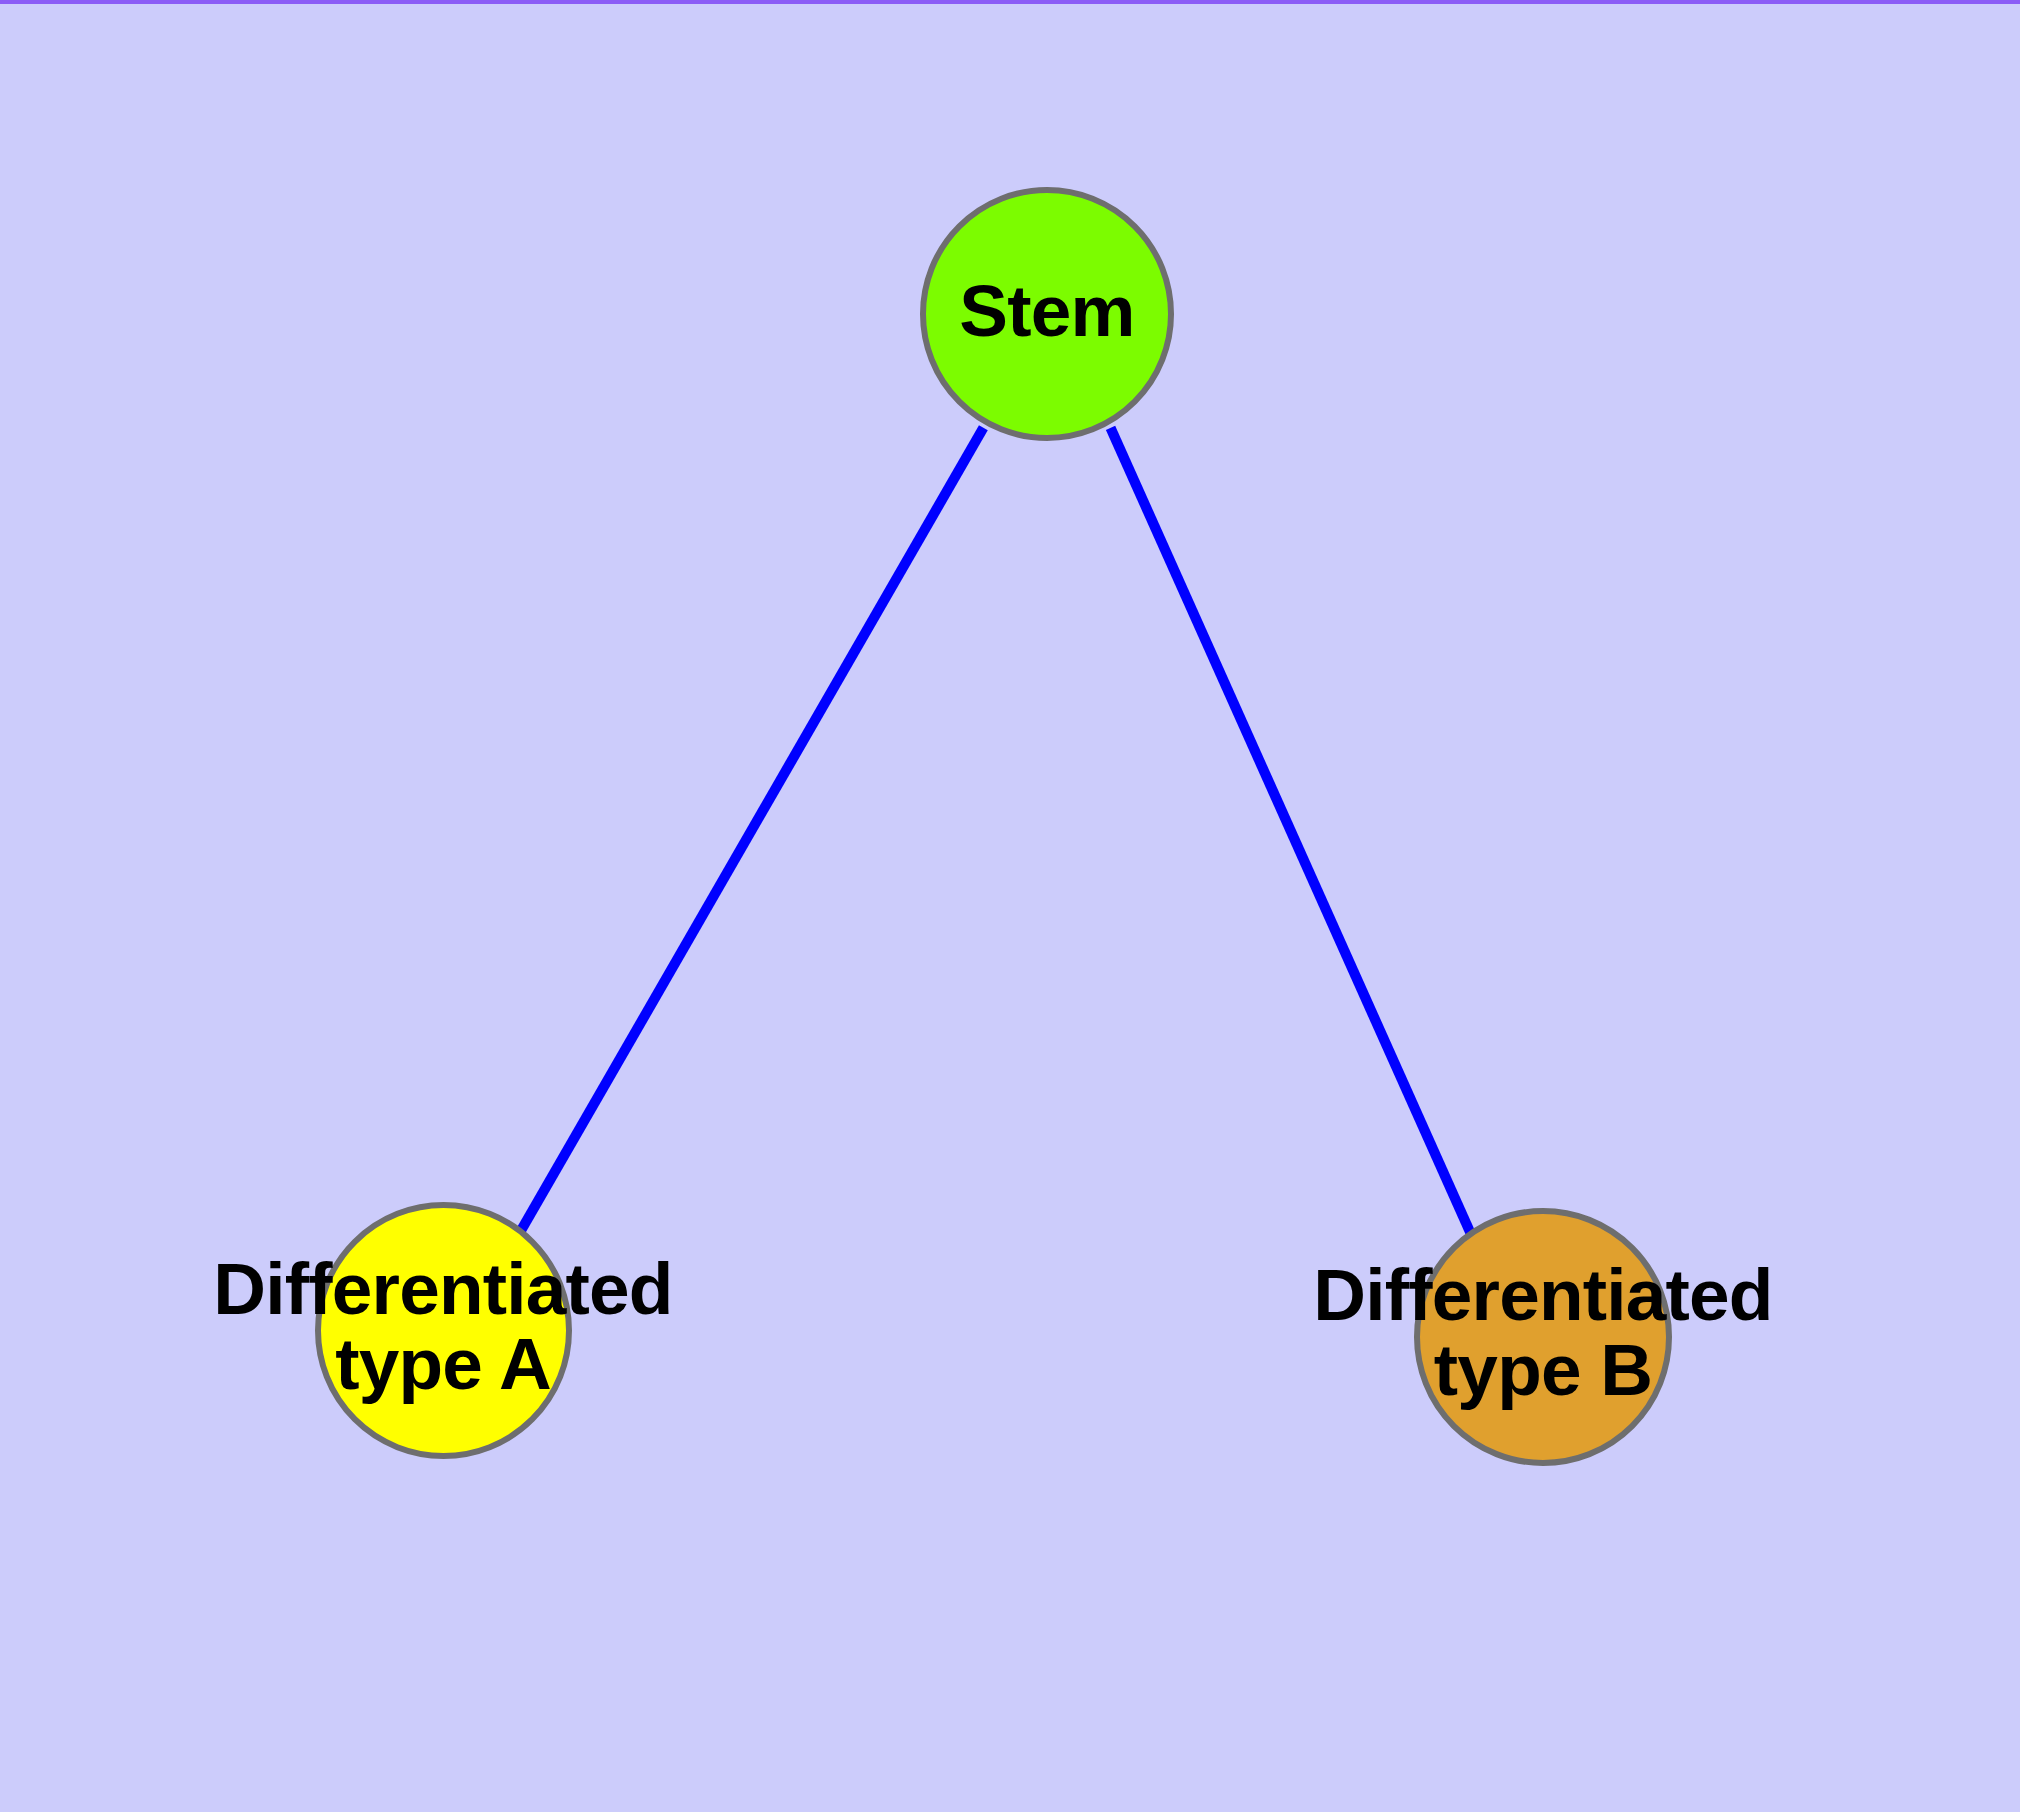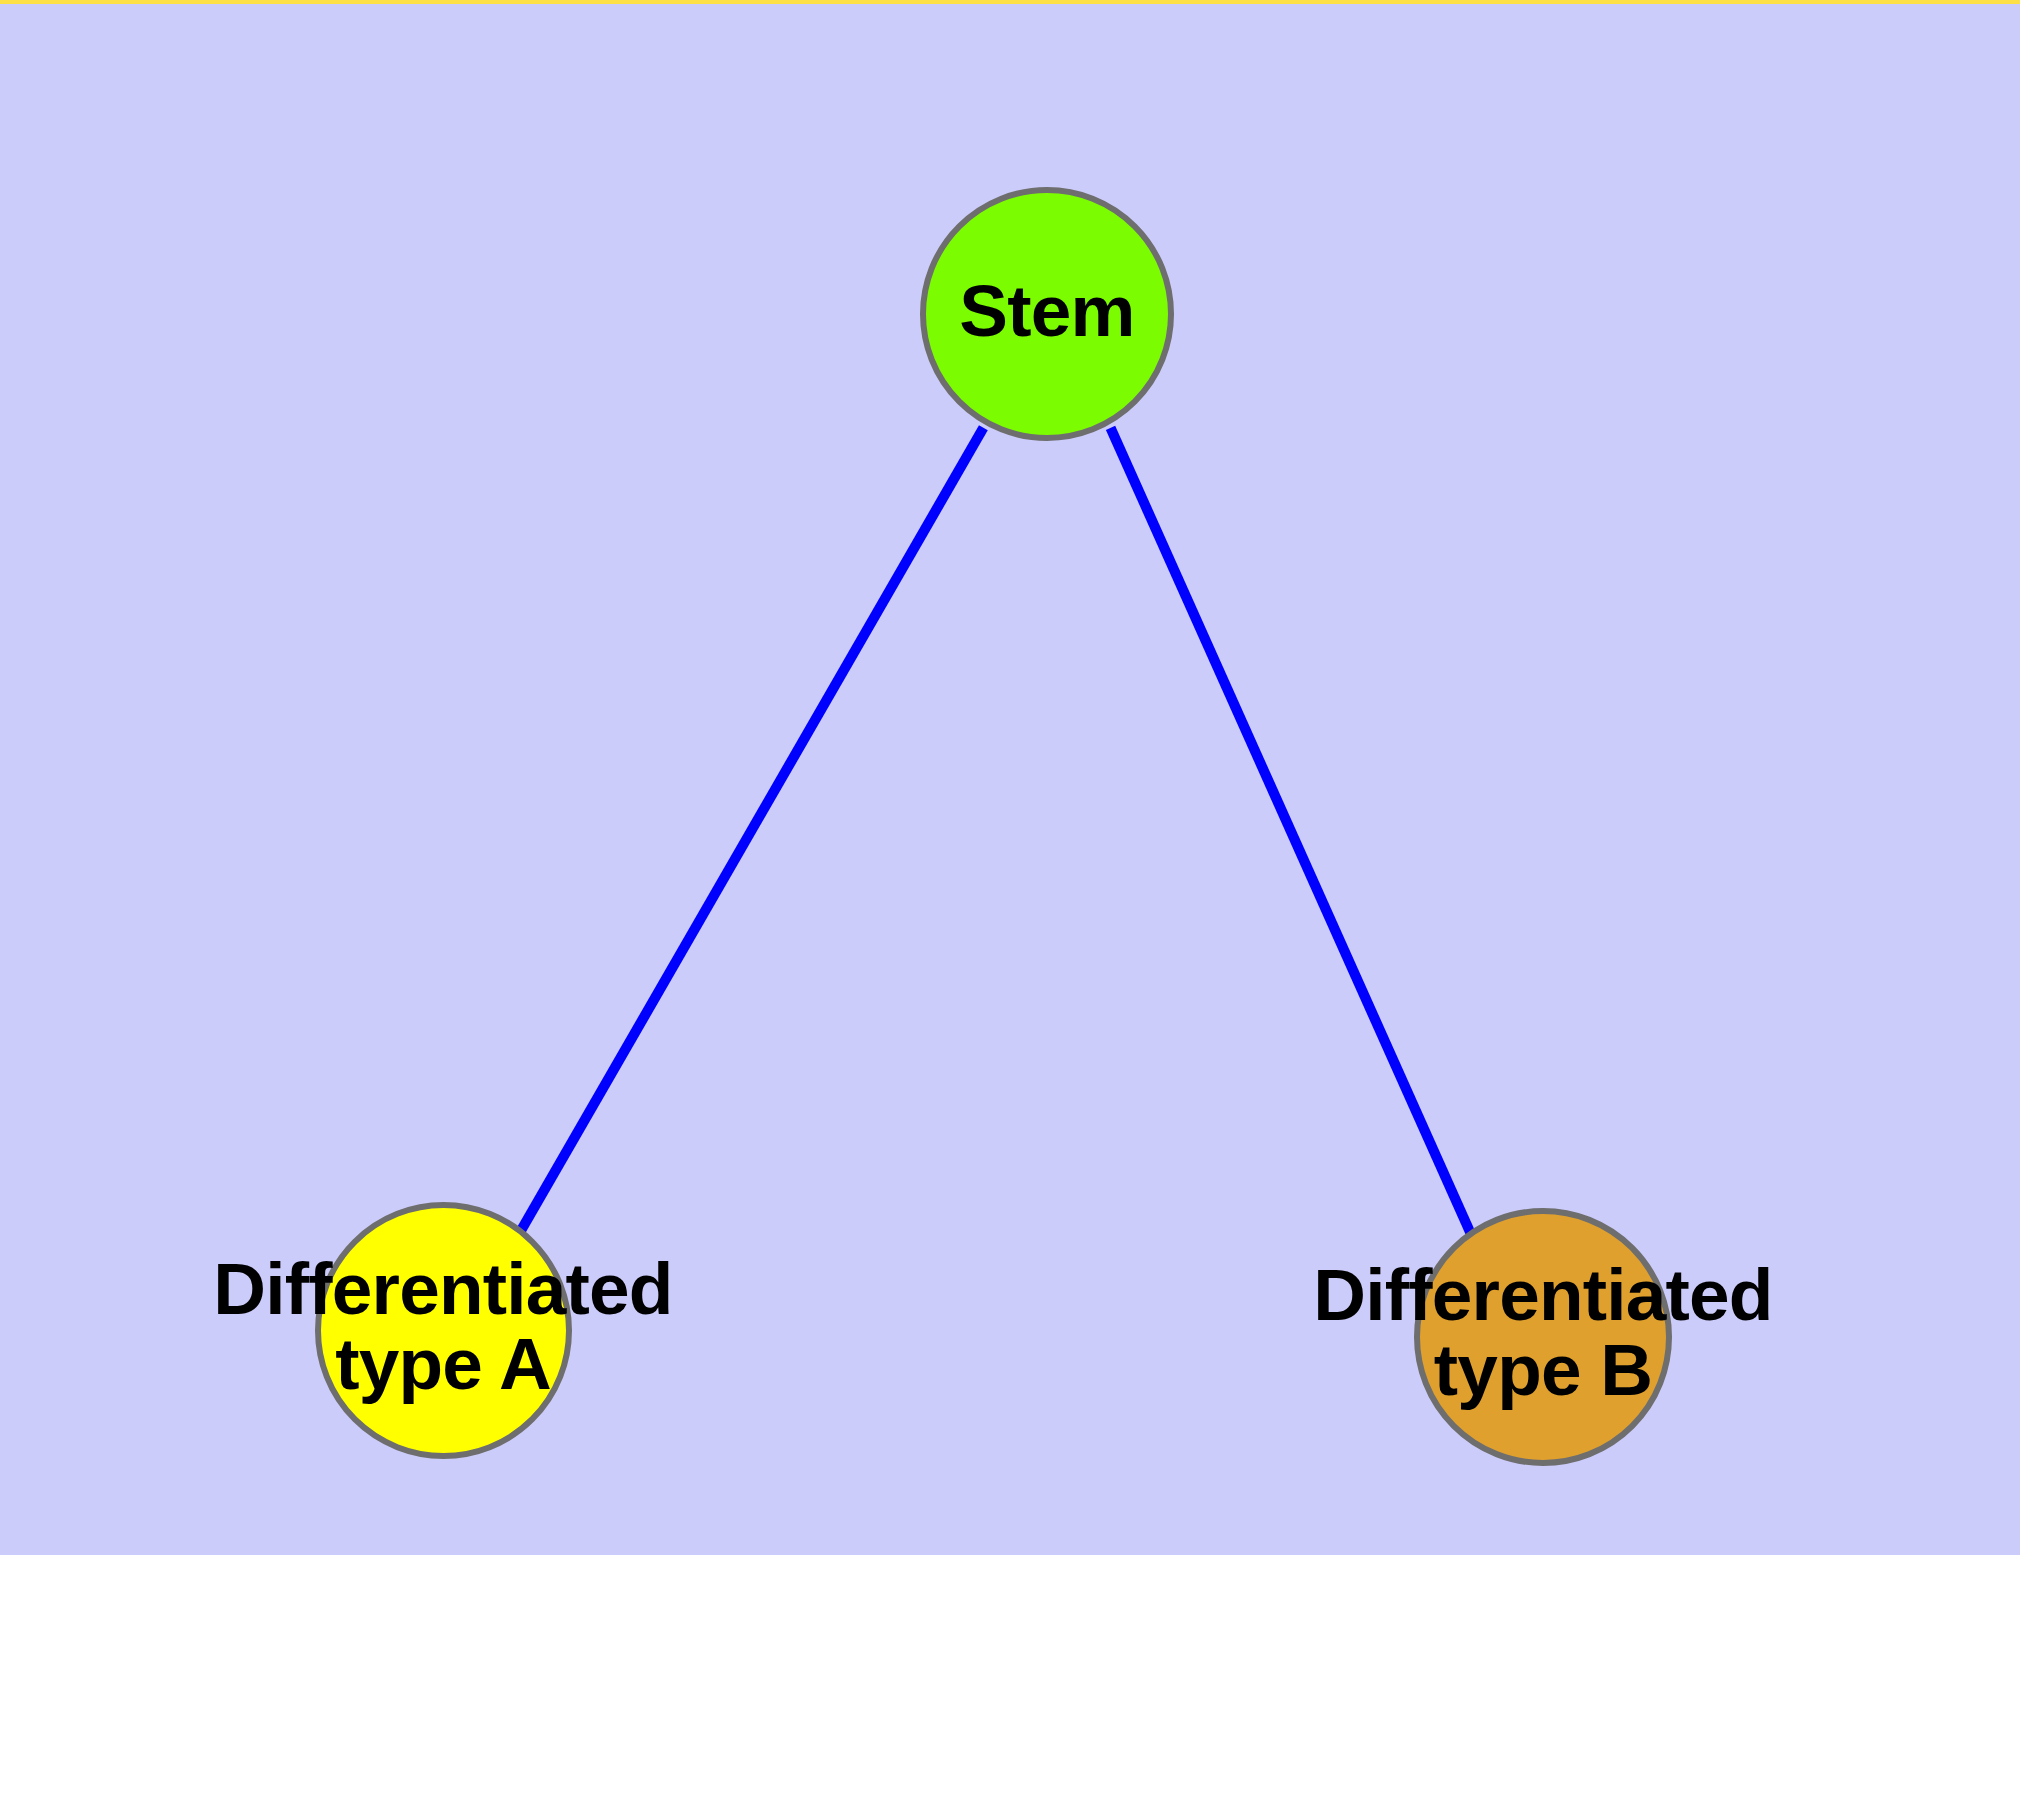--- a/index.html
+++ b/index.html
@@ -3,22 +3,22 @@
 <meta charset="utf-8">
 <style>
   html, body {
     margin: 0;
     padding: 0;
     background: #ffffff;
   }
   #canvas {
     position: relative;
     width: 2021px;
-    height: 1555px;
-    background: #fde047;
+    height: 1812px;
+    background: #8b5cf6;
     overflow: hidden;
     font-family: "Liberation Sans", "DejaVu Sans", sans-serif;
   }
   #graph-surface {
     position: absolute;
     left: 0;
     top: 4.2px;
     width: 2021px;
     height: 1808px;
     background: #ccccfb;

